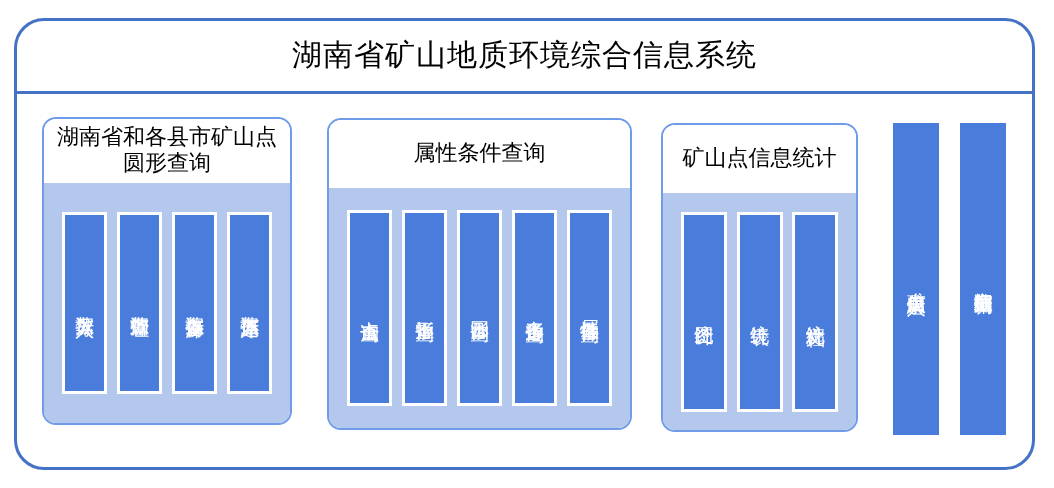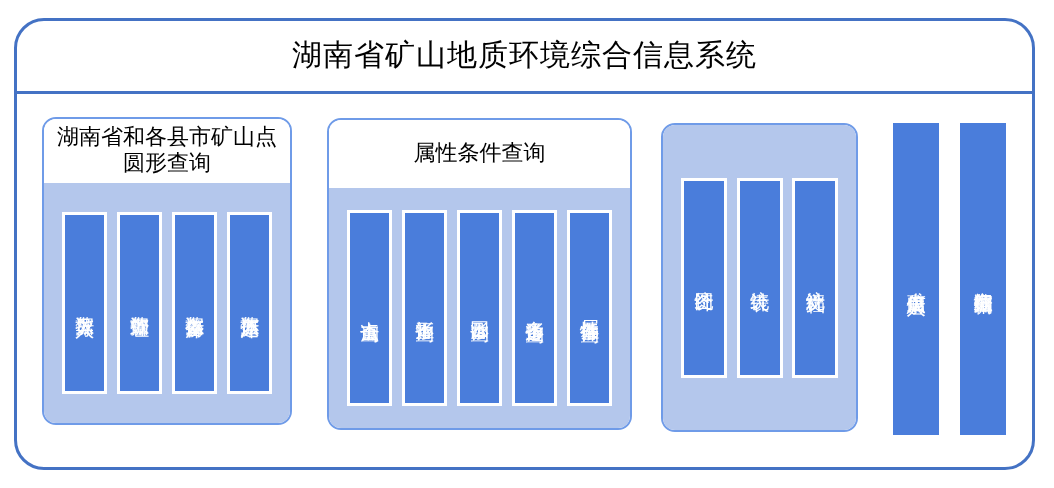--- a/index.html
+++ b/index.html
@@ -177,20 +177,23 @@
     <div class="module-body">
       <div class="vbar">点击查询</div>
       <div class="vbar">矩形查询</div>
       <div class="vbar">圆形查询</div>
       <div class="vbar">多边形查询</div>
       <div class="vbar">属性条件查询</div>
     </div>
   </div>
 
   <div class="module m3" style="left:661px; top:123px; width:197px; height:309px;">
+    <div class="module-header">
+      <span class="module-title">矿山点信息统计</span>
+    </div>
     <div class="module-body">
       <div class="vbar">统计图</div>
       <div class="vbar">统计表</div>
       <div class="vbar">统计文档</div>
     </div>
   </div>
 
   <div class="standalone" style="left:893px; top:123px; width:46px; height:312px;">矿山点信息录入</div>
 
   <div class="standalone" style="left:960px; top:123px; width:46px; height:312px;">空间数据编辑</div>

